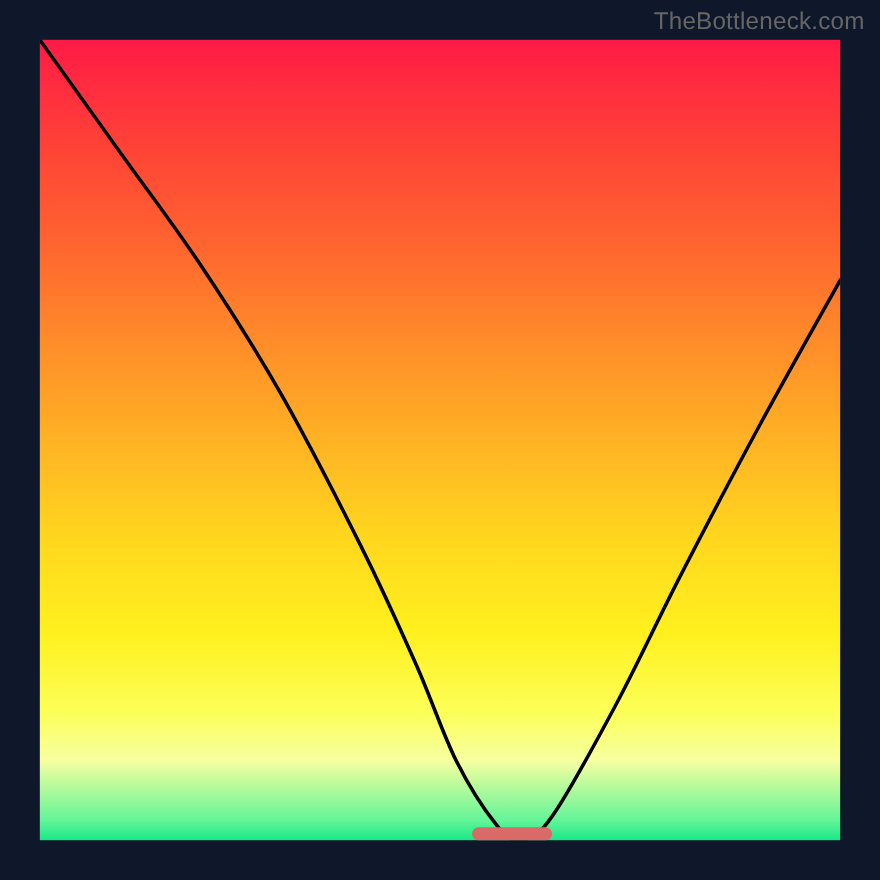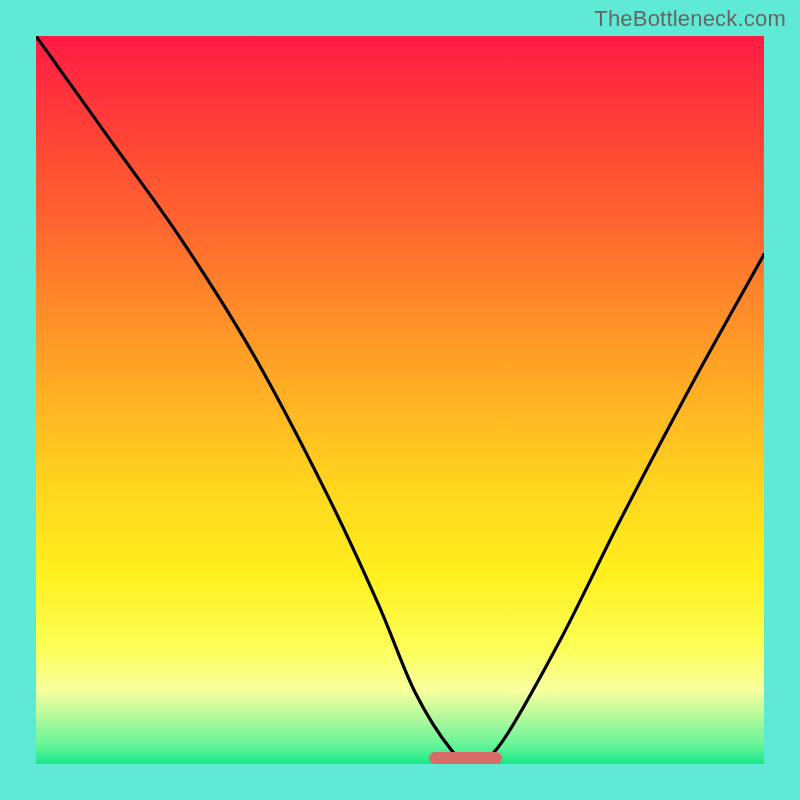--- a/index.html
+++ b/index.html
@@ -8,21 +8,21 @@
     width: 800px;
     height: 800px;
     overflow: hidden;
     background: #000;
     font-family: Arial, Helvetica, sans-serif;
   }
   .container {
     position: relative;
     width: 800px;
     height: 800px;
-    background: #5eead4;
+    background: #0f172a;
   }
   .watermark {
     position: absolute;
     top: 6px;
     right: 14px;
     color: #666;
     font-size: 22px;
     font-weight: 500;
     letter-spacing: 0.2px;
     z-index: 10;

